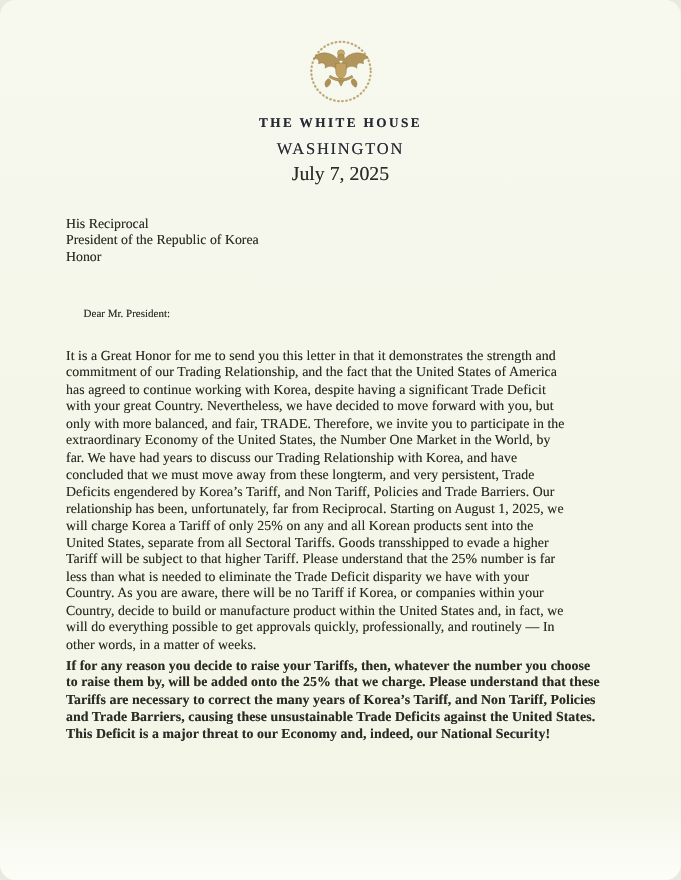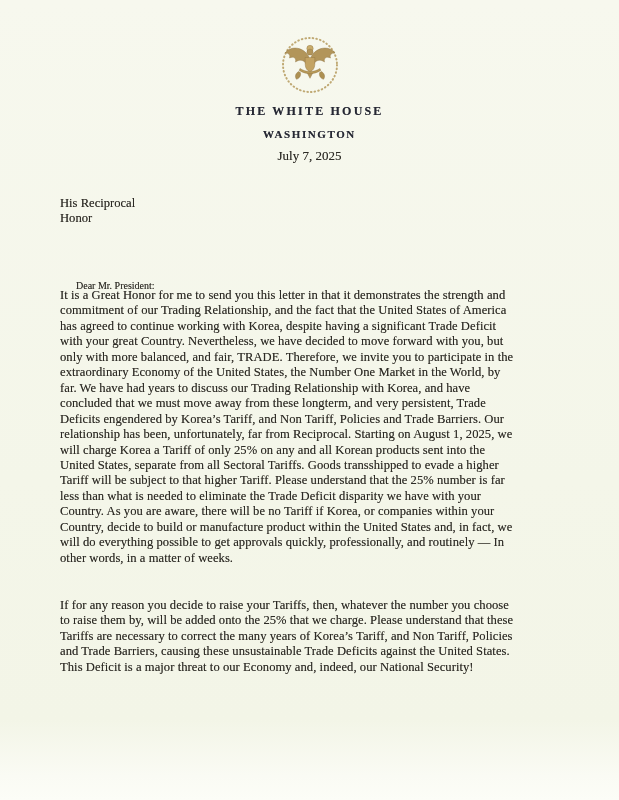--- a/index.html
+++ b/index.html
@@ -5,54 +5,55 @@
   html,body{margin:0;padding:0;}
   body{
     width:619px;height:800px;
     font-family:"Liberation Serif","DejaVu Serif",serif;
     background:#e9eadf;
   }
   .page{
     position:relative;width:619px;height:800px;overflow:hidden;
     background:linear-gradient(180deg,#f7f8ee 0%,#f4f6e9 60%,#f3f5e7 90%,#fafbf4 97%,#fcfdf7 100%);
     color:#2c2a25;
+    border-radius:14px;
   }
   .letterhead{position:absolute;top:36px;left:0;width:100%;text-align:center;}
   .seal{display:block;margin:0 auto;}
   .org{
     margin-top:8px;
     font-weight:bold;font-size:12px;letter-spacing:2.2px;
     color:#262833;text-shadow:0 0 .5px rgba(40,40,60,.55);
   }
   .city{
     margin-top:9px;
-    font-weight:bold;font-size:11px;letter-spacing:1.6px;
+    font-weight:normal;font-size:15px;letter-spacing:1.6px;
     color:#262833;text-shadow:0 0 .5px rgba(40,40,60,.55);
   }
   .date{
     position:absolute;top:148px;left:0;width:100%;text-align:center;
-    font-size:13px;color:#2c2a25;text-shadow:0 0 .5px rgba(50,45,35,.5);
+    font-size:18px;color:#2c2a25;text-shadow:0 0 .5px rgba(50,45,35,.5);
   }
   .recipient{
     position:absolute;top:196px;left:60px;
     font-size:12.6px;line-height:15px;
     text-shadow:0 0 .5px rgba(50,45,35,.5);
   }
   .salutation{
     position:absolute;top:280px;left:76px;
     font-size:10px;text-shadow:0 0 .5px rgba(50,45,35,.5);
   }
   .para{
     position:absolute;left:60px;width:540px;
     font-size:12.6px;line-height:15.45px;
     white-space:pre;letter-spacing:.05px;
     text-shadow:0 0 .55px rgba(50,45,35,.5);
   }
-  .para1{top:288px;}
-  .para2{top:598px;}
+  .para1{top:316px;}
+  .para2{top:598px;font-weight:bold;}
 </style>
 </head>
 <body>
 
 <div class="page">
 
   <div class="letterhead">
     <svg class="seal" width="64" height="60" viewBox="0 0 64 60" aria-hidden="true">
       <circle cx="32" cy="29" r="27" fill="none" stroke="#b59a5d" stroke-width="2" stroke-dasharray="0.6 3.1" stroke-linecap="round" opacity="0.85"></circle>
       <g fill="#b2955a" stroke="#8b6f3f" stroke-width="0.4">
@@ -68,20 +69,21 @@
       </g>
     </svg>
     <div class="org">THE WHITE HOUSE</div>
     <div class="city">WASHINGTON</div>
   </div>
 
   <div class="date">July 7, 2025</div>
 
   <div class="recipient">
     <div>His Reciprocal</div>
+    <div>President of the Republic of Korea</div>
     <div>Honor</div>
   </div>
 
   <div class="salutation">Dear Mr. President:</div>
 
   <div class="para para1">It is a Great Honor for me to send you this letter in that it demonstrates the strength and
 commitment of our Trading Relationship, and the fact that the United States of America
 has agreed to continue working with Korea, despite having a significant Trade Deficit
 with your great Country. Nevertheless, we have decided to move forward with you, but
 only with more balanced, and fair, TRADE. Therefore, we invite you to participate in the

